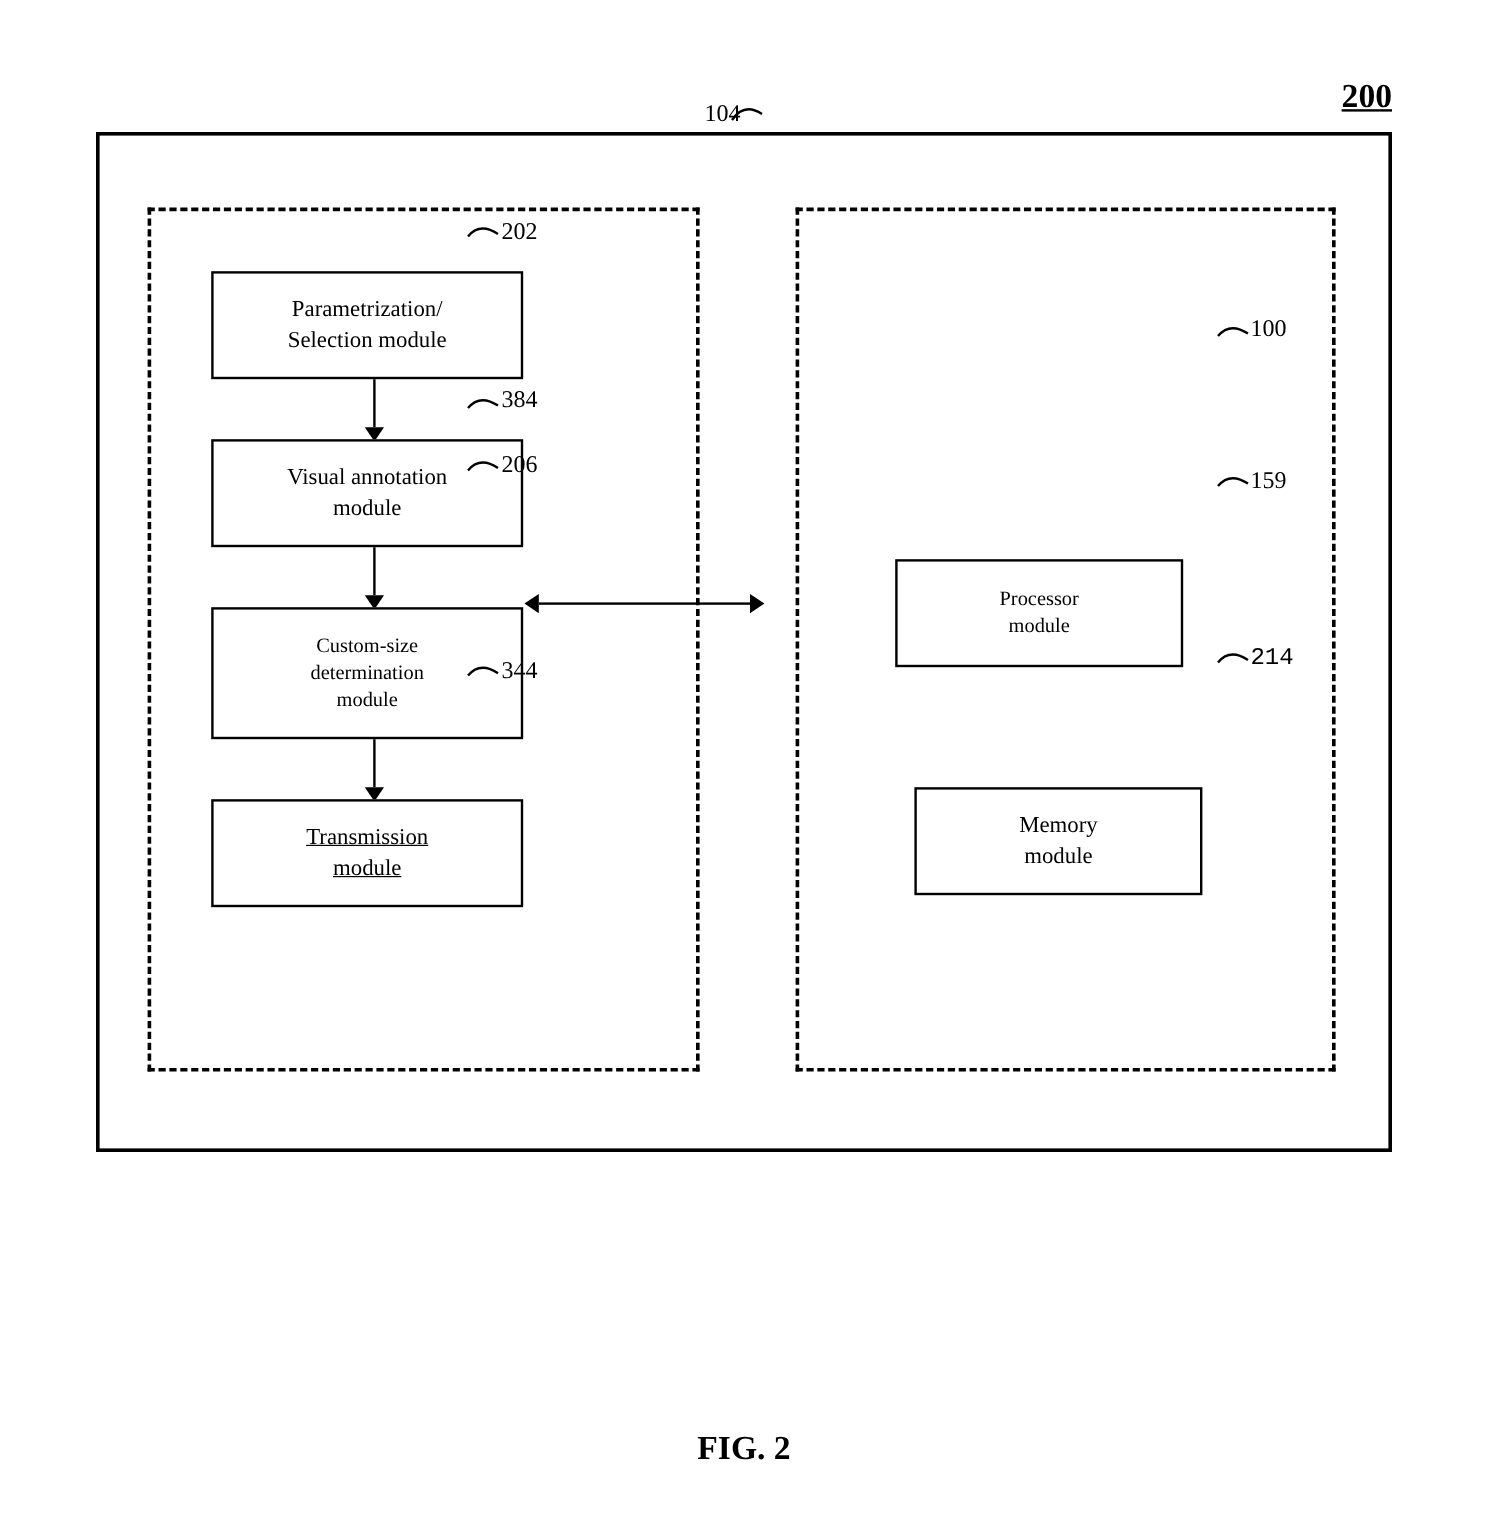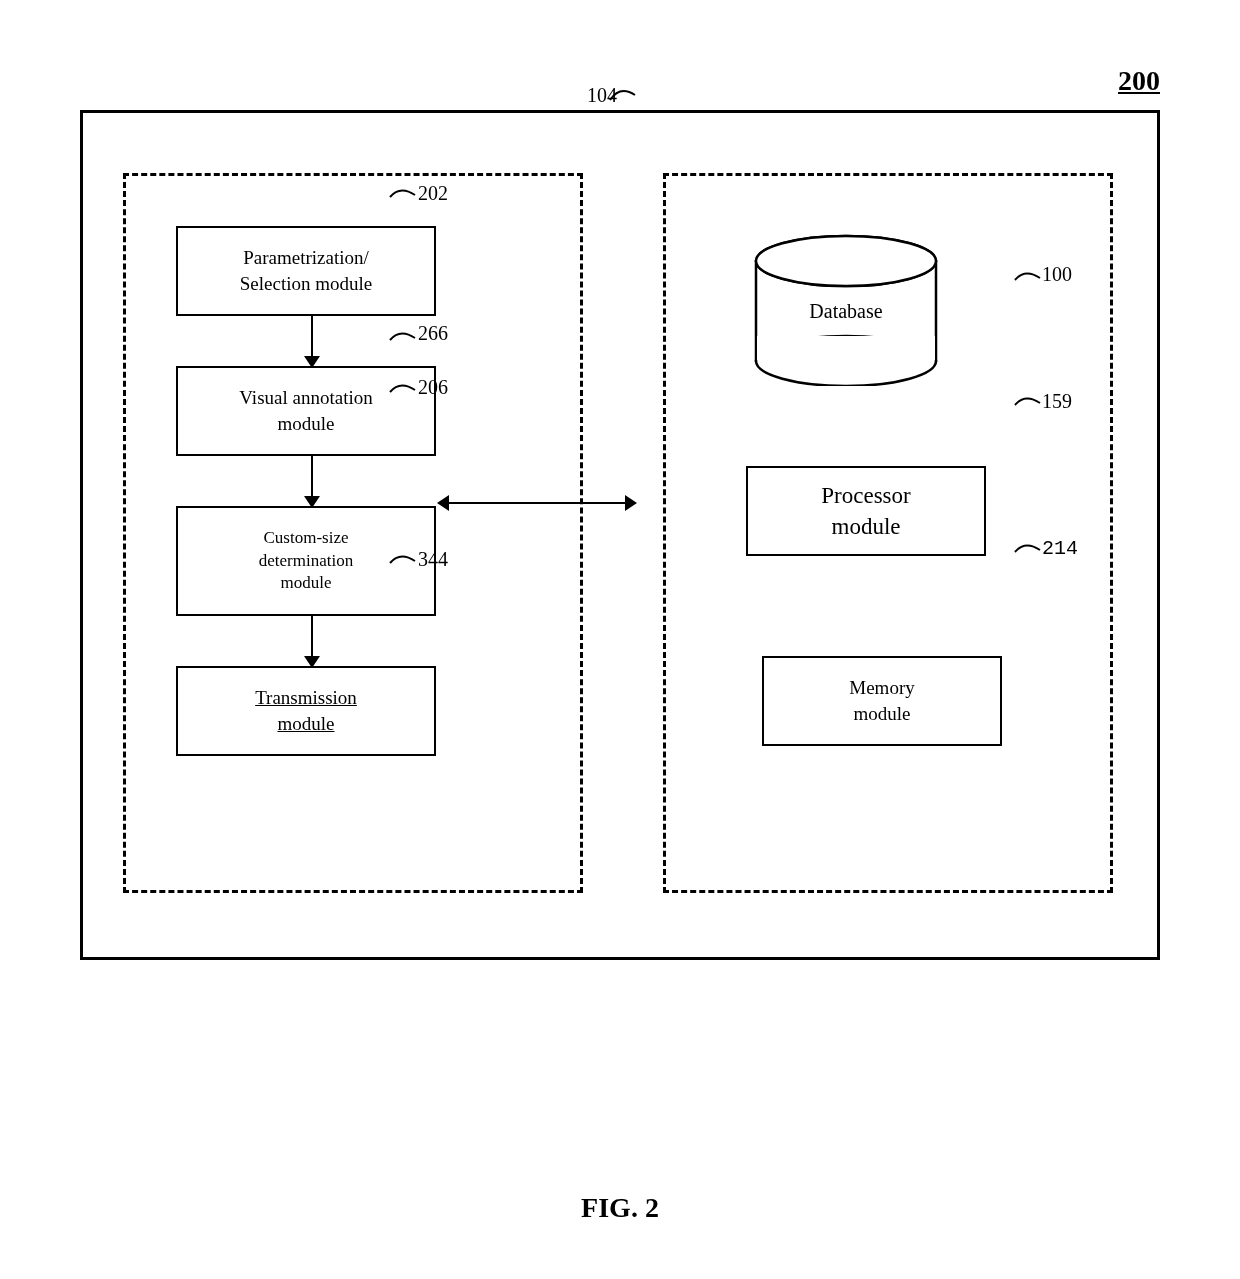--- a/index.html
+++ b/index.html
@@ -191,38 +191,22 @@
       </div>
 
       <div class="module-box" style="top: 490px; left: 50px; width: 260px; height: 90px; font-size: 19px; text-decoration: underline;">
         <span>Transmission<br>module</span>
       </div>
 
     </div>
 
     <div class="right-dashed-box">
 
-      <div class="database-cylinder" style="top: 50px; left: 80px; width: 200px; height: 160px;">
-        <svg width="200" height="160" viewBox="0 0 200 160">
-
-          <rect x="10" y="35" width="180" height="100" fill="white" stroke="black" stroke-width="2.5"></rect>
-
-          <ellipse cx="100" cy="35" rx="90" ry="25" fill="white" stroke="black" stroke-width="2.5"></ellipse>
-
-          <ellipse cx="100" cy="135" rx="90" ry="25" fill="white" stroke="black" stroke-width="2.5"></ellipse>
-
-          <rect x="11" y="110" width="178" height="24" fill="white"></rect>
-
-          <ellipse cx="100" cy="35" rx="90" ry="25" fill="white" stroke="black" stroke-width="2.5"></ellipse>
-
-          <text x="100" y="92" text-anchor="middle" font-family="Times New Roman, serif" font-size="20" fill="black">Database</text>
-        </svg>
-      </div>
-
-      <div class="module-box" style="top: 290px; left: 80px; width: 240px; height: 90px; font-size: 23px;">
+
+      <div class="module-box" style="top: 290px; left: 80px; width: 240px; height: 90px; font-size: 17px;">
         <span>Processor<br>module</span>
       </div>
 
       <div class="module-box" style="top: 480px; left: 96px; width: 240px; height: 90px; font-size: 19px;">
         <span>Memory<br>module</span>
       </div>
 
     </div>
 
     <div class="bidirectional-arrow" style="position: absolute; top: 382px; left: 354px; align-items: center;">
@@ -249,21 +233,21 @@
 
     <path d="M 1015 405 Q 1025 393 1040 403" stroke="black" stroke-width="2" fill="none"></path>
 
     <path d="M 1015 552 Q 1025 540 1040 550" stroke="black" stroke-width="2" fill="none"></path>
   </svg>
 
   <div class="ref-label" style="top: 84px; left: 587px;">104</div>
 
   <div class="ref-label" style="top: 182px; left: 418px;">202</div>
 
-  <div class="ref-label" style="top: 322px; left: 418px;">266</div>
+  <div class="ref-label" style="top: 322px; left: 418px;">384</div>
 
   <div class="ref-label" style="top: 376px; left: 418px;">206</div>
 
   <div class="ref-label" style="top: 548px; left: 418px;">344</div>
 
   <div class="ref-label" style="top: 263px; left: 1042px;">100</div>
 
   <div class="ref-label" style="top: 390px; left: 1042px;">159</div>
 
   <div class="ref-label" style="top: 537px; left: 1042px; font-family: Liberation Mono, monospace;">214</div>

